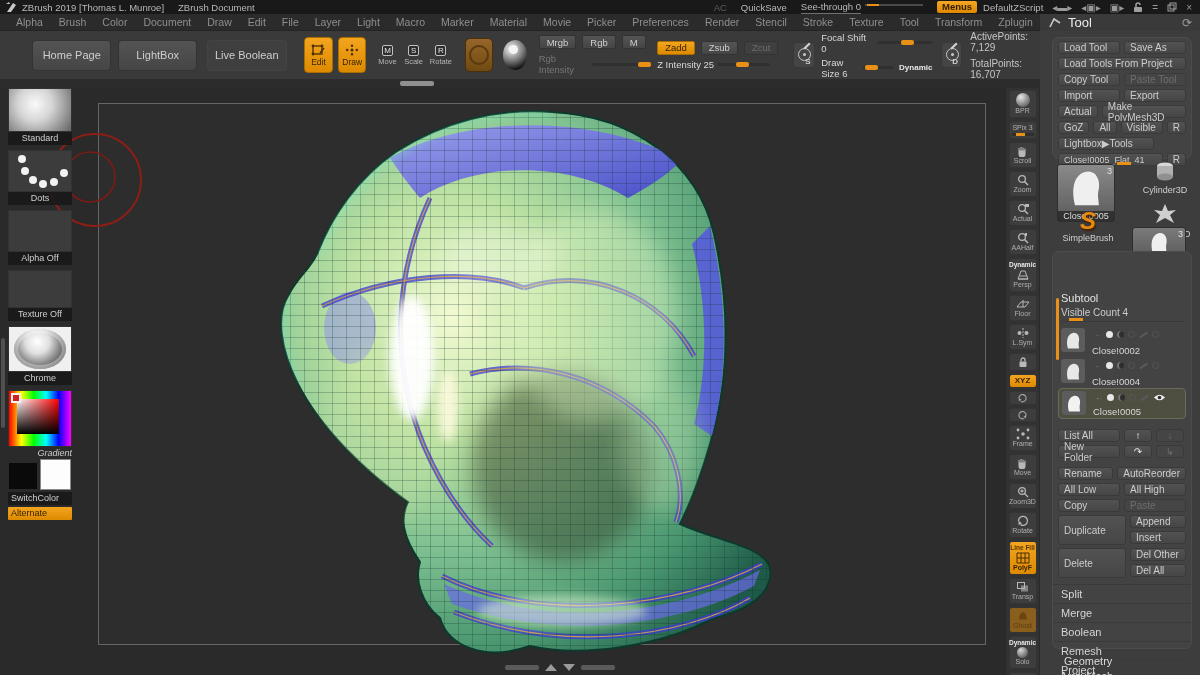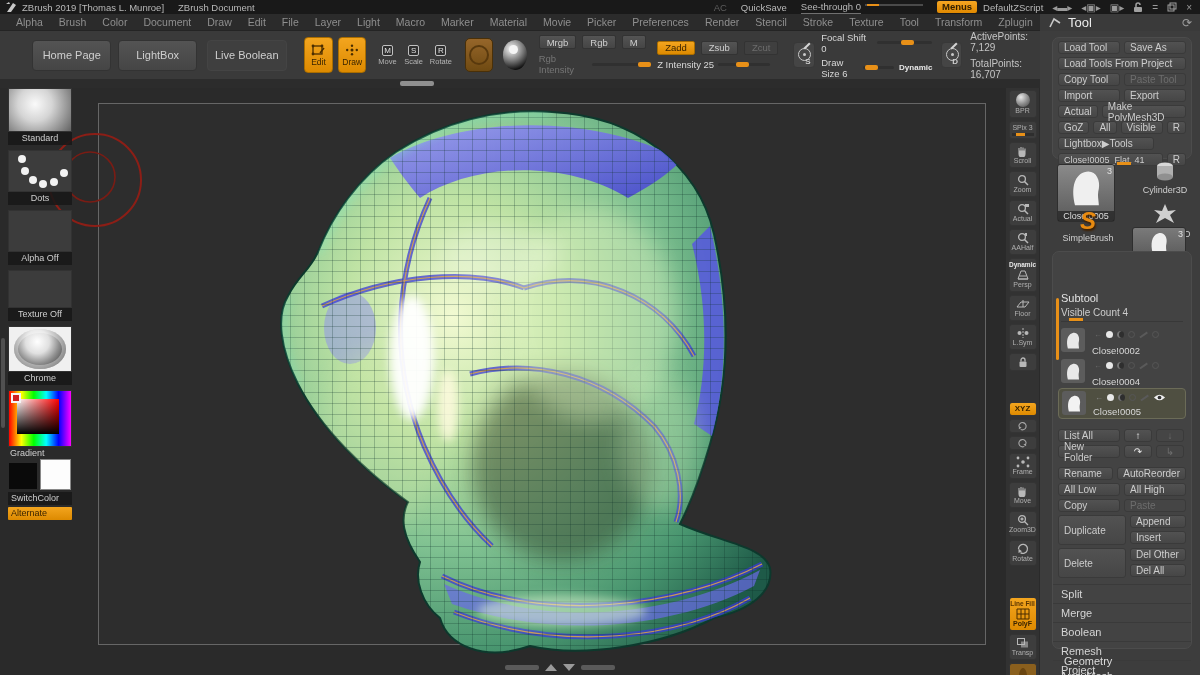--- a/index.html
+++ b/index.html
@@ -75,21 +75,21 @@
   .sw-label { position:absolute; left:8px; width:64px; height:13px; background:rgba(24,24,24,.88);
     font-size:9px; color:#cfcfcf; text-align:center; line-height:13px; overflow:hidden;}
   .thumbbox { position:absolute; left:8px; width:64px; background:#3c3c3c; border:1px solid #323232; }
 
   
   #rshelf { position:absolute; left:1006px; top:88px; width:33px; height:587px; background:#323232;
     display:flex; flex-direction:column; align-items:center; padding-top:2px; z-index:30;}
   .rsbtn { width:28px; display:flex; flex-direction:column; align-items:center; justify-content:center;
     background:#3d3d3d; border:1px solid #343434; border-radius:3px; margin-bottom:3px;
     color:#b0b0b0; font-size:7px; line-height:8px; padding:2px 0;}
-  .rsbtn.orange { background:linear-gradient(#f3a51f,#dd8a00); color:#3a2400; font-weight:bold;margin-top:28px;}
+  .rsbtn.orange { background:linear-gradient(#f3a51f,#dd8a00); color:#3a2400; font-weight:bold;}
   .rsbtn.halforange { background:#8a5f1d; }
   .rs-sub { font-size:6.5px; font-weight:bold; color:#e8e8e8; }
   .rs-sub.or { color:#f0a020; }
   .gl { width:14px; height:12px; }
 
   
   #traytop { position:absolute; left:1040px; top:14px; width:160px; height:17px; background:#3a3a3a;
     display:flex; align-items:center; z-index:50;}
   #tray { position:absolute; left:1040px; top:31px; width:160px; height:644px; background:#3d3d3d;
     z-index:40; font-size:10.5px; }
@@ -405,21 +405,21 @@
 
     <div class="thumbbox" style="top:238px;height:46px;background:#f0f0f0;">
       <div style="width:52px;height:40px;margin:2px auto;border-radius:50%;background:radial-gradient(circle at 45% 32%, #ffffff, #e0e0e0 30%, #8e8e8e 55%, #3a3a3a 85%, #141414);box-shadow:inset 0 0 0 4px rgba(255,255,255,.35);"></div>
     </div>
     <div class="sw-label" style="top:284px">Chrome BrightBl</div>
 
     <div class="thumbbox" style="top:302px;height:57px;background:linear-gradient(to right,#f00,#ff0 20%,#0f0 40%,#0ff 60%,#00f 80%,#f0f);">
       <div style="position:absolute;left:8px;top:8px;right:12px;bottom:12px;background:linear-gradient(to top,#000,rgba(0,0,0,0)),linear-gradient(to right,#fff,#f00);"></div>
       <div style="position:absolute;left:2px;top:2px;width:10px;height:10px;background:#d02020;border:2px solid #f5f5f5;"></div>
     </div>
-    <div class="sw-label" style="top:359px;background:none;text-align:left;padding-left:2px;">Gradient</div>
+    <div class="sw-label" style="top:359px;background:none;text-align:right;padding-left:2px;font-style:italic;">Gradient</div>
 
     <div class="abs" style="left:8px;top:374px;width:30px;height:28px;background:#0a0a0a;border:1px solid #2a2a2a;"></div>
     <div class="abs" style="left:40px;top:371px;width:31px;height:31px;background:#fdfdfd;border:1px solid #888;"></div>
     <div class="sw-label" style="top:404px;text-align:left;padding-left:3px;">SwitchColor</div>
 
     <div class="abs" style="left:8px;top:419px;width:64px;height:13px;background:linear-gradient(#f3a51f,#dd8a00);color:#3a2400;font-size:9px;line-height:13px;padding-left:3px;border-radius:1px;">Alternate</div>
   </div>
 
   <div id="rshelf">
     <div class="rsbtn">

